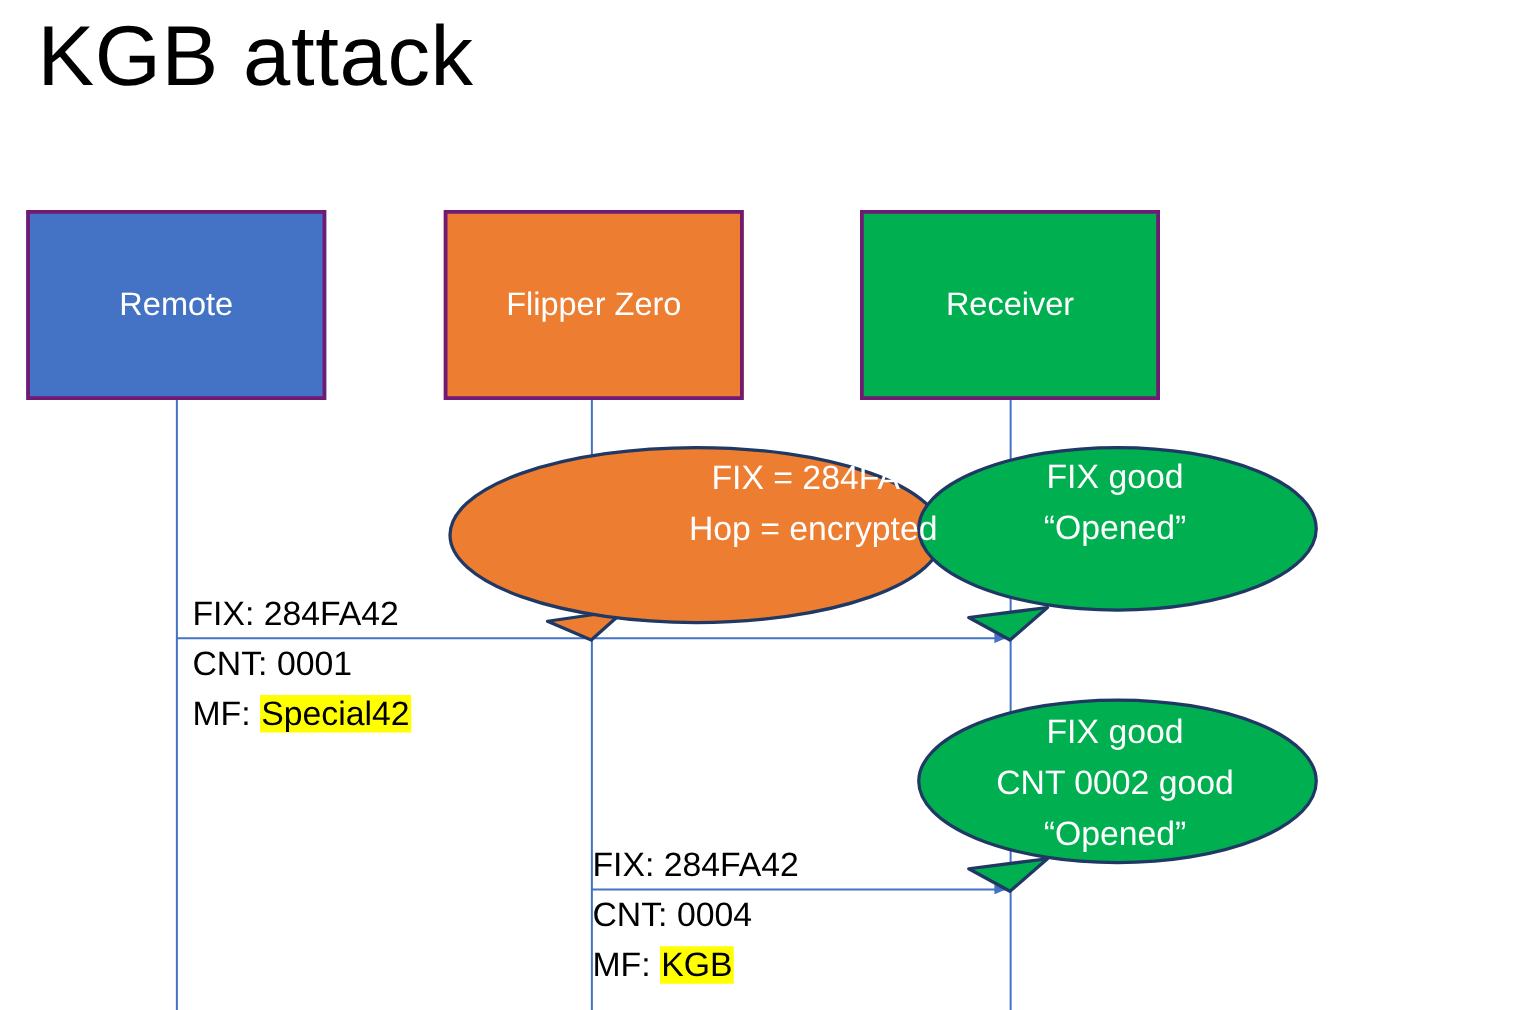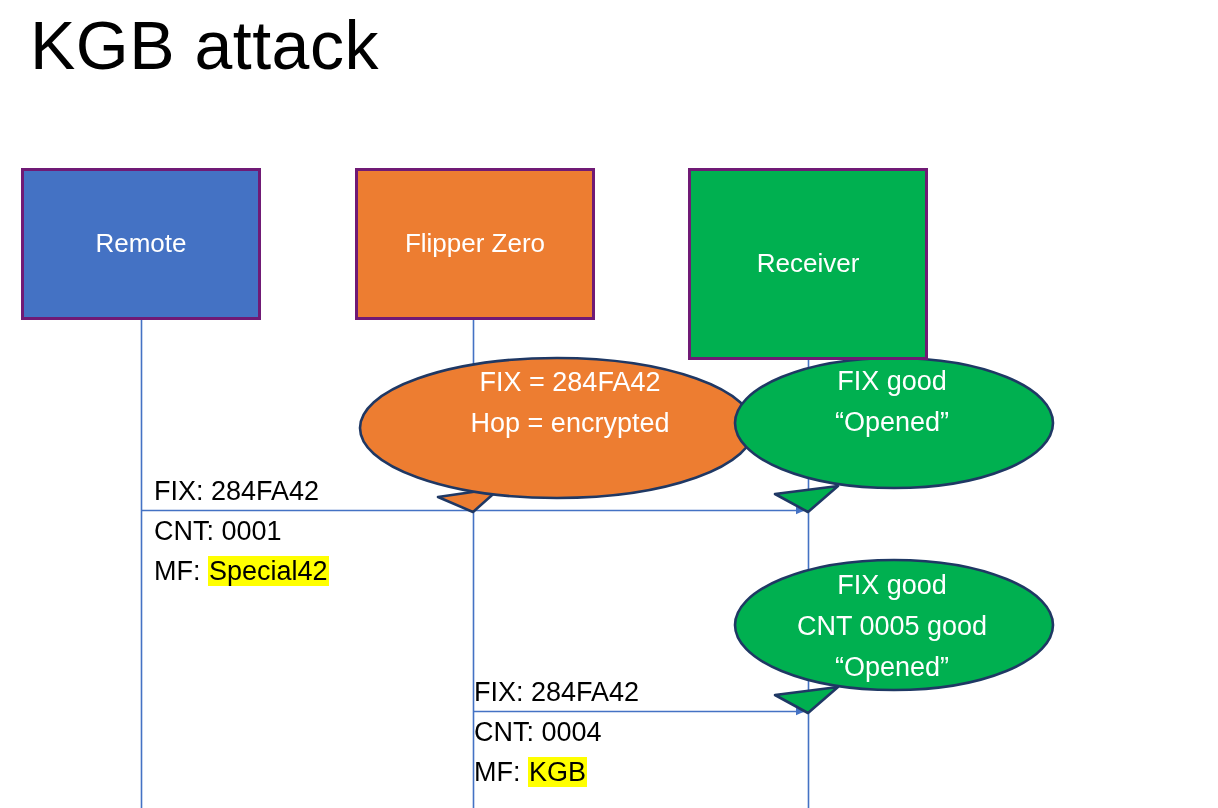--- a/index.html
+++ b/index.html
@@ -51,33 +51,33 @@
   }
   .actor-label {
     color: #ffffff;
     font-size: 26px;
     font-weight: 400;
     text-align: center;
     line-height: 1.2;
   }
   #actor-remote   { left: 21px;  top: 168px; width: 240px; height: 152px; background: #4472C4; }
   #actor-flipper  { left: 355px; top: 168px; width: 240px; height: 152px; background: #ED7D31; }
-  #actor-receiver { left: 688px; top: 168px; width: 240px; height: 192px; background: #00B050; }
+  #actor-receiver { left: 688px; top: 168px; width: 240px; height: 152px; background: #00B050; }
 
   
   .bubble-text {
     position: absolute;
     color: #ffffff;
     font-size: 27px;
     line-height: 41px;
     text-align: center;
     white-space: nowrap;
     pointer-events: none;
   }
-  #bubble-orange-text { left: 390px; top: 362px; width: 360px; }
+  #bubble-orange-text { left: 390px; top: 362px; width: 360px; text-align: right; }
   #bubble-green1-text { left: 742px; top: 361px; width: 300px; }
   #bubble-green2-text { left: 742px; top: 565px; width: 300px; }
 
   
   .msg-label {
     position: absolute;
     font-size: 27px;
     line-height: 40px;
     color: #000000;
     white-space: nowrap;
@@ -145,21 +145,21 @@
     <div>Hop = encrypted</div>
   </div>
 
   <div class="bubble-text" id="bubble-green1-text">
     <div>FIX good</div>
     <div>“Opened”</div>
   </div>
 
   <div class="bubble-text" id="bubble-green2-text">
     <div>FIX good</div>
-    <div>CNT 0005 good</div>
+    <div>CNT 0002 good</div>
     <div>“Opened”</div>
   </div>
 
   <div class="msg-label" id="msg1-labels">
     <div>FIX: 284FA42</div>
     <div>CNT: 0001</div>
     <div><span>MF: </span><span class="hl">Special42</span></div>
   </div>
 
   <div class="msg-label" id="msg2-labels">

